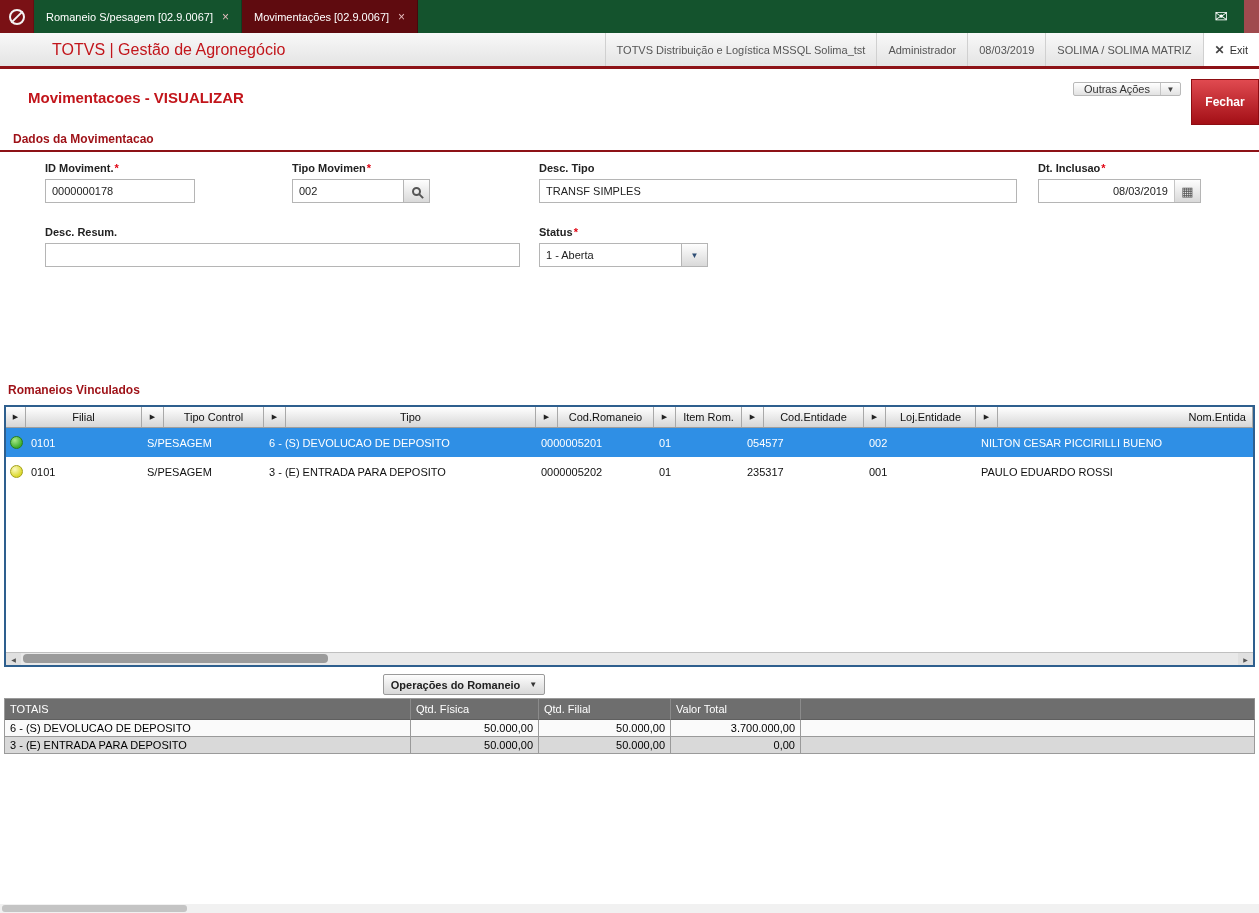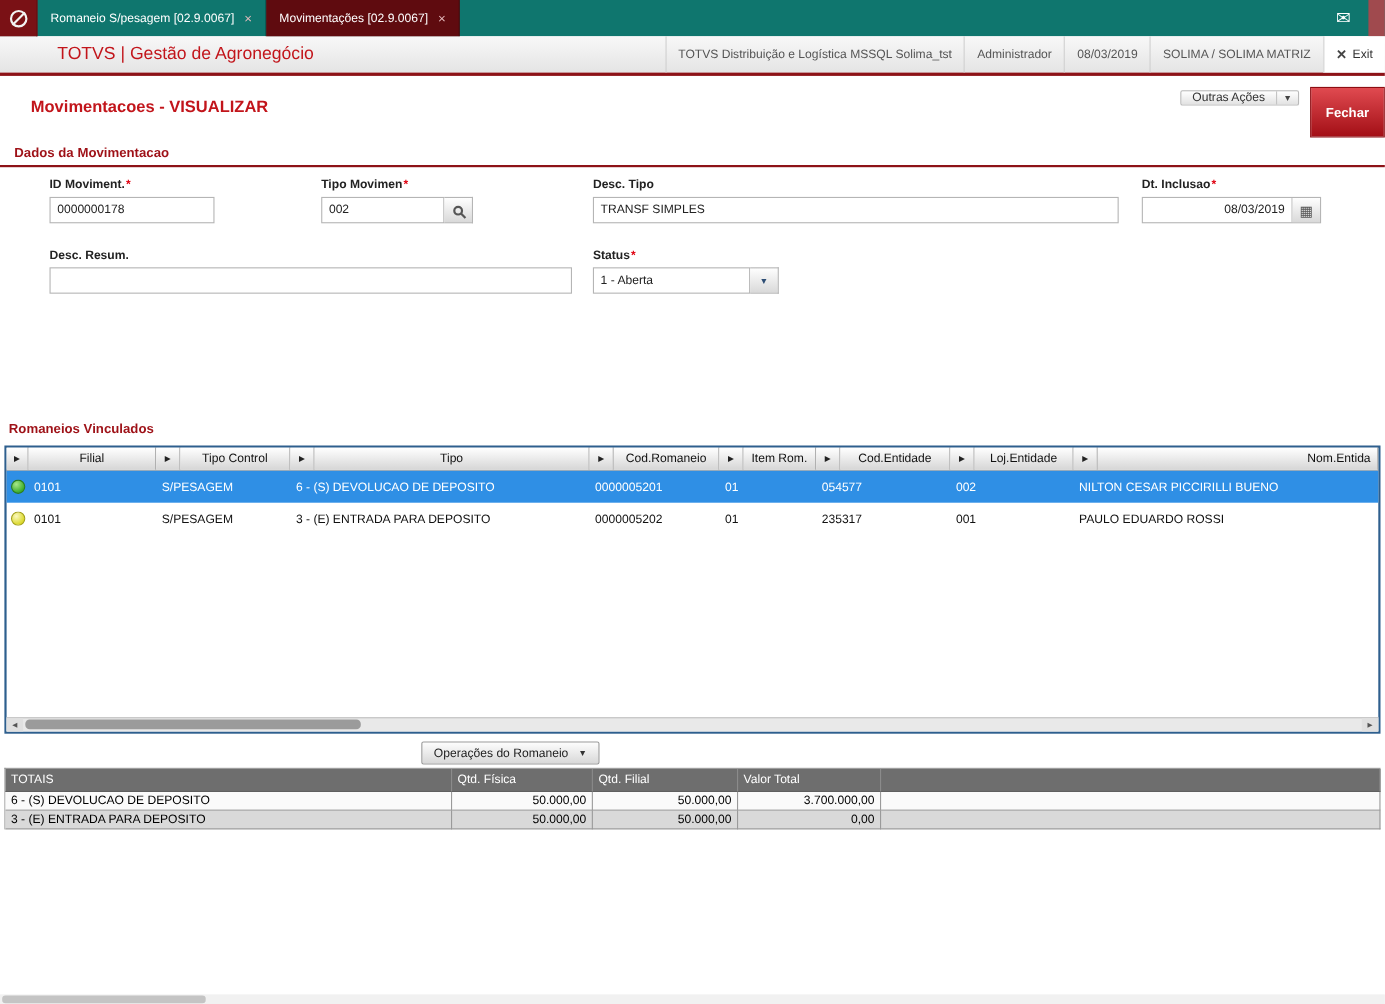--- a/index.html
+++ b/index.html
@@ -1,20 +1,20 @@
 <!DOCTYPE html>
 <html><head>
 <meta charset="utf-8">
 <style>
   * { box-sizing: border-box; margin: 0; padding: 0; }
   html, body { width: 1259px; height: 913px; overflow: hidden; background: #fff;
     font-family: "Liberation Sans", sans-serif; position: relative; }
 
   
-  .topbar { height: 33px; background: #0f766e; display: flex; align-items: stretch; }
+  .topbar { height: 33px; background: #14532d; display: flex; align-items: stretch; }
   .logo-box { width: 34px; background: #7a1115; border-right: 1px solid #690d11;
     display: flex; align-items: center; justify-content: center; cursor: pointer; }
   .no-icon { width: 16px; height: 16px; border: 2px solid #f3f3f3; border-radius: 50%;
     position: relative; display: block; }
   .no-icon::before { content: ""; position: absolute; left: -2px; top: 5px; width: 16px;
     height: 2px; background: #f3f3f3; transform: rotate(-45deg); }
   .tab { display: flex; align-items: center; gap: 9px; padding: 0 12px; color: #fff;
     font-size: 11px; cursor: pointer; border-right: 1px solid rgba(0,0,0,.25); white-space: nowrap; }
   .tab.active { background: #5f0b0f; }
   .tab-close { color: #e6bcbe; font-size: 12px; cursor: pointer; }
@@ -102,21 +102,21 @@
     border-top: 1px solid #c0c0c0; }
   .g-sarrow { width: 15px; display: flex; align-items: center; justify-content: center;
     font-size: 6px; color: #555; background: #e0e0e0; cursor: pointer; }
   .g-track { flex: 1; position: relative; }
   .g-thumb { position: absolute; left: 2px; top: 1px; height: 9px; width: 305px;
     background: #9b9b9b; border-radius: 4px; cursor: pointer; }
 
   
   .ops-btn { margin: 7px 0 0 383px; width: 162px; height: 21px; border: 1px solid #9a9a9a;
     background: linear-gradient(#fdfdfd, #d8d8d8); display: flex; align-items: center;
-    justify-content: center; gap: 9px; font-size: 11px; color: #222; border-radius: 2px; cursor: pointer; }
+    justify-content: center; gap: 9px; font-size: 11px; color: #222; border-radius: 2px; cursor: pointer; font-weight: bold; }
   .ops-arr { font-size: 8px; color: #333; }
 
   
   .totals { margin: 3px 4px 0; border-left: 1px solid #9a9a9a; border-top: 1px solid #9a9a9a; font-size: 11px; }
   .t-row { display: flex; height: 17px; line-height: 16px; }
   .t-row.head { height: 21px; line-height: 21px; background: #6e6e6e; color: #fff; }
   .t-cell { border-right: 1px solid #9a9a9a; border-bottom: 1px solid #9a9a9a; padding: 0 5px;
     white-space: nowrap; overflow: hidden; flex: 0 0 auto; }
   .t-row.head .t-cell { border-right: 1px solid #8b8b8b; border-bottom: 1px solid #5f5f5f; }
   .tc0 { width: 406px; } .tc1 { width: 128px; } .tc2 { width: 132px; } .tc3 { width: 130px; }

